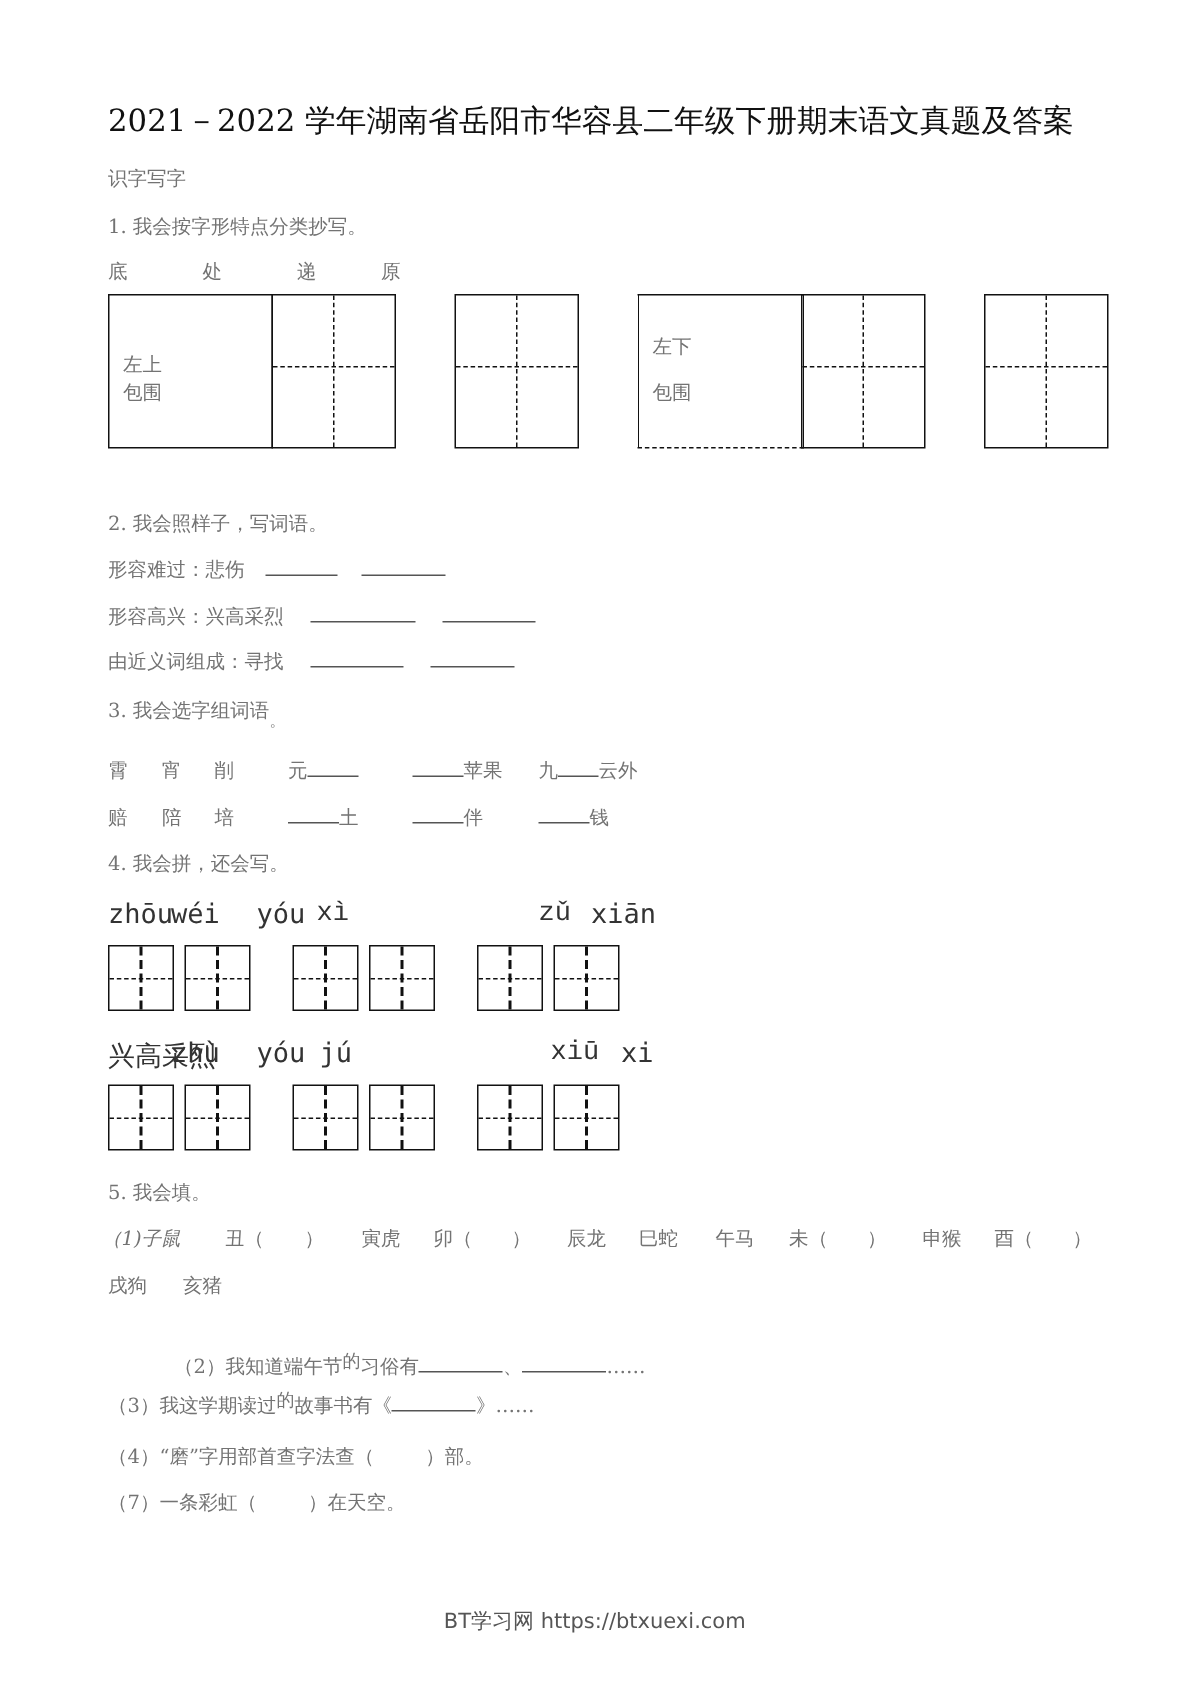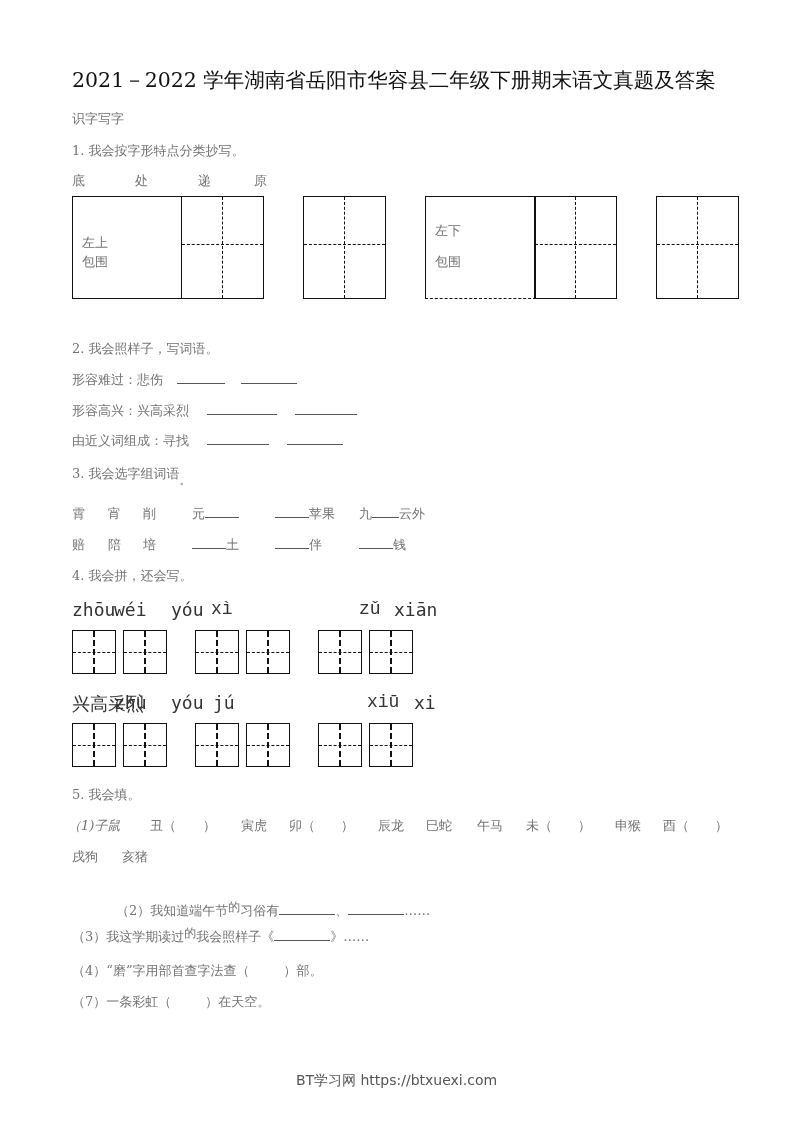--- a/index.html
+++ b/index.html
@@ -170,21 +170,21 @@
 <div class="abs txt" style="left:663px;top:817px;">酉（</div>
 <div class="abs txt" style="left:715px;top:817px;">）</div>
 <div class="abs txt" style="left:72px;top:848px;">戌狗</div>
 <div class="abs txt" style="left:122px;top:848px;">亥猪</div>
 
 <div class="abs txt" style="left:72px;top:899px;margin-left:44px;">
   <span>（2）我知道端午节</span><sup class="small">的</sup><span>习俗有</span><span class="blank" style="width:56px;"></span><span>、</span><span class="blank" style="width:56px;"></span><span>……</span>
 </div>
 
 <div class="abs txt" style="left:72px;top:925px;">
-  <span>（3）我这学期读过</span><sup class="small">的</sup><span>我会照样子《</span><span class="blank" style="width:56px;"></span><span>》</span><span>……</span>
+  <span>（3）我这学期读过</span><sup class="small">的</sup><span>故事书有《</span><span class="blank" style="width:56px;"></span><span>》</span><span>……</span>
 </div>
 
 <div class="abs txt" style="left:72px;top:962px;">
   <span>（4）“磨”字用部首查字法查（</span><span style="display:inline-block;width:34px;"></span><span>）部。</span>
 </div>
 
 <div class="abs txt" style="left:72px;top:993px;">
   <span>（7）一条彩虹（</span><span style="display:inline-block;width:34px;"></span><span>）在天空。</span>
 </div>
 

